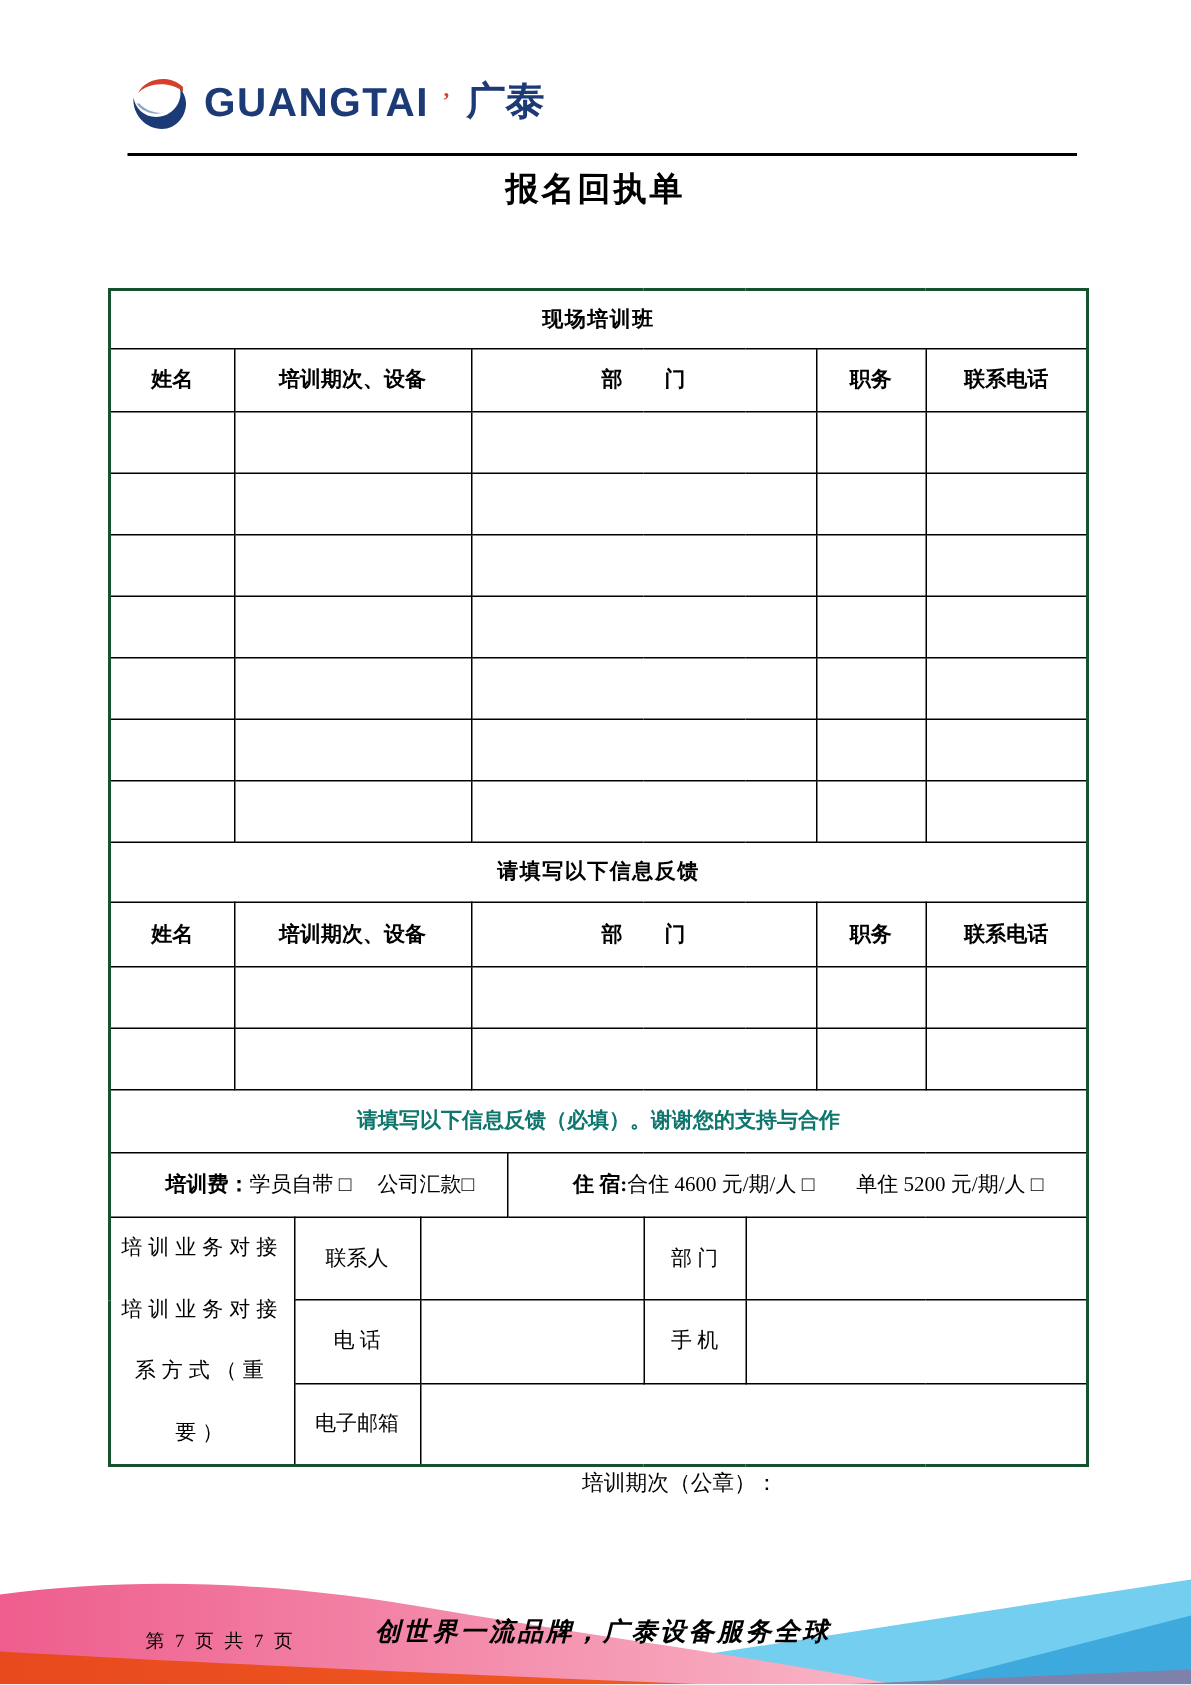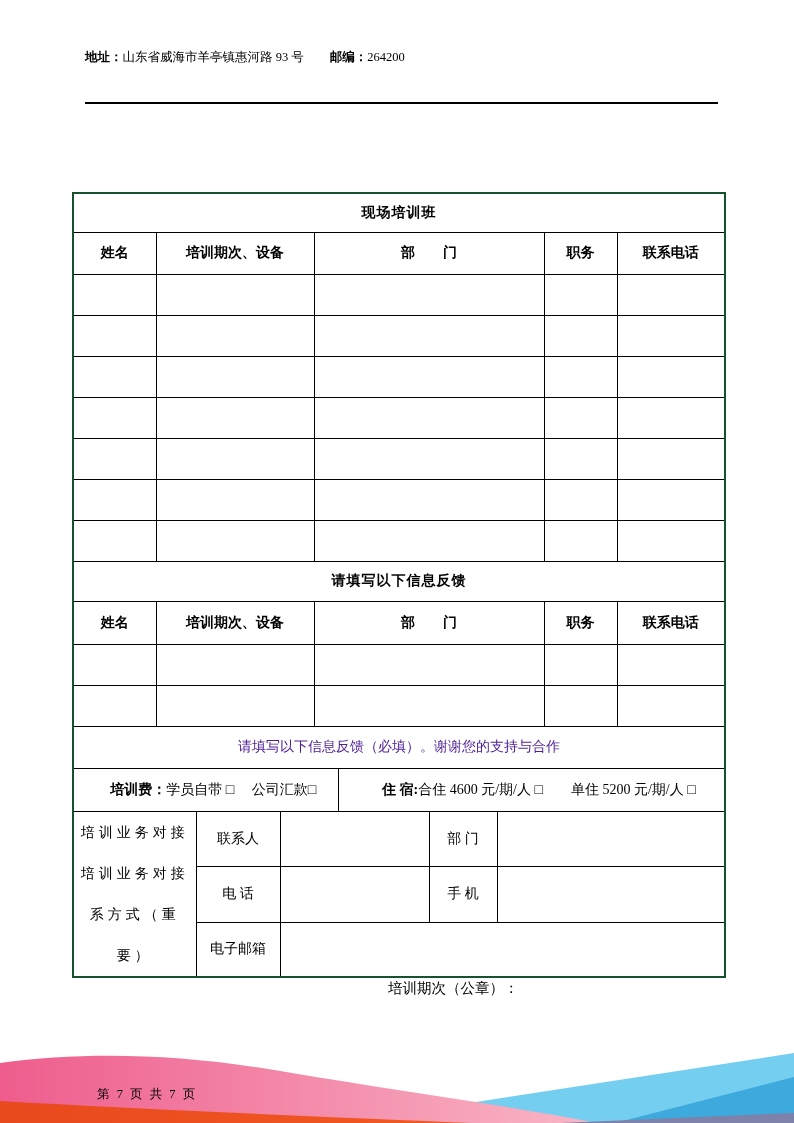--- a/index.html
+++ b/index.html
@@ -24,47 +24,55 @@
   .intro{position:absolute;top:157px;left:90px;font-size:14px;}
   
   table.form{position:absolute;top:192px;left:72px;width:652px;border-collapse:collapse;
              table-layout:fixed;border:2px solid #14532d;}
   table.form td{border:1px solid #000;font-size:14px;padding:0;text-align:center;
                 vertical-align:middle;overflow:hidden;}
   tr.h39{height:39px;} tr.h40{height:40px;} tr.h41{height:41px;}
   tr.h42{height:42px;} tr.h43{height:43px;}
   td.sec{font-weight:bold;font-size:15px;letter-spacing:1px;}
   td.colhead{font-weight:bold;}
-  td.note-cell{color:#4c1d95;font-weight:normal;text-align:left;padding-left:8px;font-size:14px;}
+  td.note-cell{color:#0f766e;font-weight:bold;text-align:left;padding-left:8px;font-size:14px;}
   td.fee-left{text-align:left;padding-left:9px;}
   td.fee-right{text-align:left;padding-left:6px;}
   .bold{font-weight:bold;margin-left:15px;}
   td.contact-title{text-align:left;padding-left:9px;line-height:41px;
                    letter-spacing:4px;font-size:14px;}
   
   .signature{position:absolute;top:979px;left:388px;font-size:14.5px;}
   .footer-svg{position:absolute;left:0;bottom:0;width:794px;height:80px;}
   .pageinfo{position:absolute;top:1086px;left:97px;font-size:12.5px;letter-spacing:2px;}
   .slogan{position:absolute;top:1076px;left:250px;font-size:17px;font-weight:bold;
           font-style:italic;letter-spacing:2px;}
 </style>
 </head>
 <body>
 
 <div class="page">
 
   <div class="hdr">
+    <div class="logo">
+      <svg width="42" height="40" viewBox="0 0 42 40">
+        <path d="M7,14 C12,4 28,1 37,10 L37,13 C28,6 14,7 7,14 Z" fill="#D6402A"></path>
+        <path d="M4,17 C3,28 12,38 23,38 C32,38 39,30 39,21 C39,17 37,13 35,11 C37,20 30,30 19,30 C11,30 5,24 4,17 Z" fill="#1C3B76"></path>
+        <path d="M6,21 C10,27 18,29 25,27 C20,28 12,26 8,21 Z" fill="#8FA8C8"></path>
+      </svg>
+      <span class="brand">GUANGTAI</span>
+      <span class="brand-mark">’</span>
+      <span class="brand-cn">广泰</span>
+    </div>
     <div class="hinfo">
-      <div>
-        <b>地址：</b><span>山东省威海市羊亭镇惠河路 93 号</span><span class="hgap"></span><b>邮编：</b><span>264200</span>
-      </div>
     </div>
   </div>
   <div class="hdr-rule"></div>
 
+  <div class="title">报名回执单</div>
 
   <table class="form">
     <colgroup>
       <col style="width:83px">
         <col style="width:40px">
         <col style="width:84px">
         <col style="width:34px">
         <col style="width:24px">
       <col style="width:91px">
         <col style="width:68px">
@@ -209,14 +217,15 @@
         <stop offset="1" stop-color="#F15A22"></stop>
       </linearGradient>
     </defs>
     <polygon points="794,10 340,80 794,80" fill="#74CEF0"></polygon>
     <polygon points="794,34 615,80 794,80" fill="#3EA9DC"></polygon>
     <path d="M0,20 C90,8 185,11 292,30 C392,47 505,62 592,79 L595,80 L0,80 Z" fill="url(#gPink)"></path>
     <path d="M0,58 C140,66 320,74 472,80 L0,80 Z" fill="url(#gOrange)"></path>
     <polygon points="560,80 794,70 794,80" fill="#7E81A9"></polygon>
   </svg>
   <div class="pageinfo">第 7 页 共 7 页</div>
+  <div class="slogan">创世界一流品牌，广泰设备服务全球</div>
 
 </div>
 
 </body></html>

